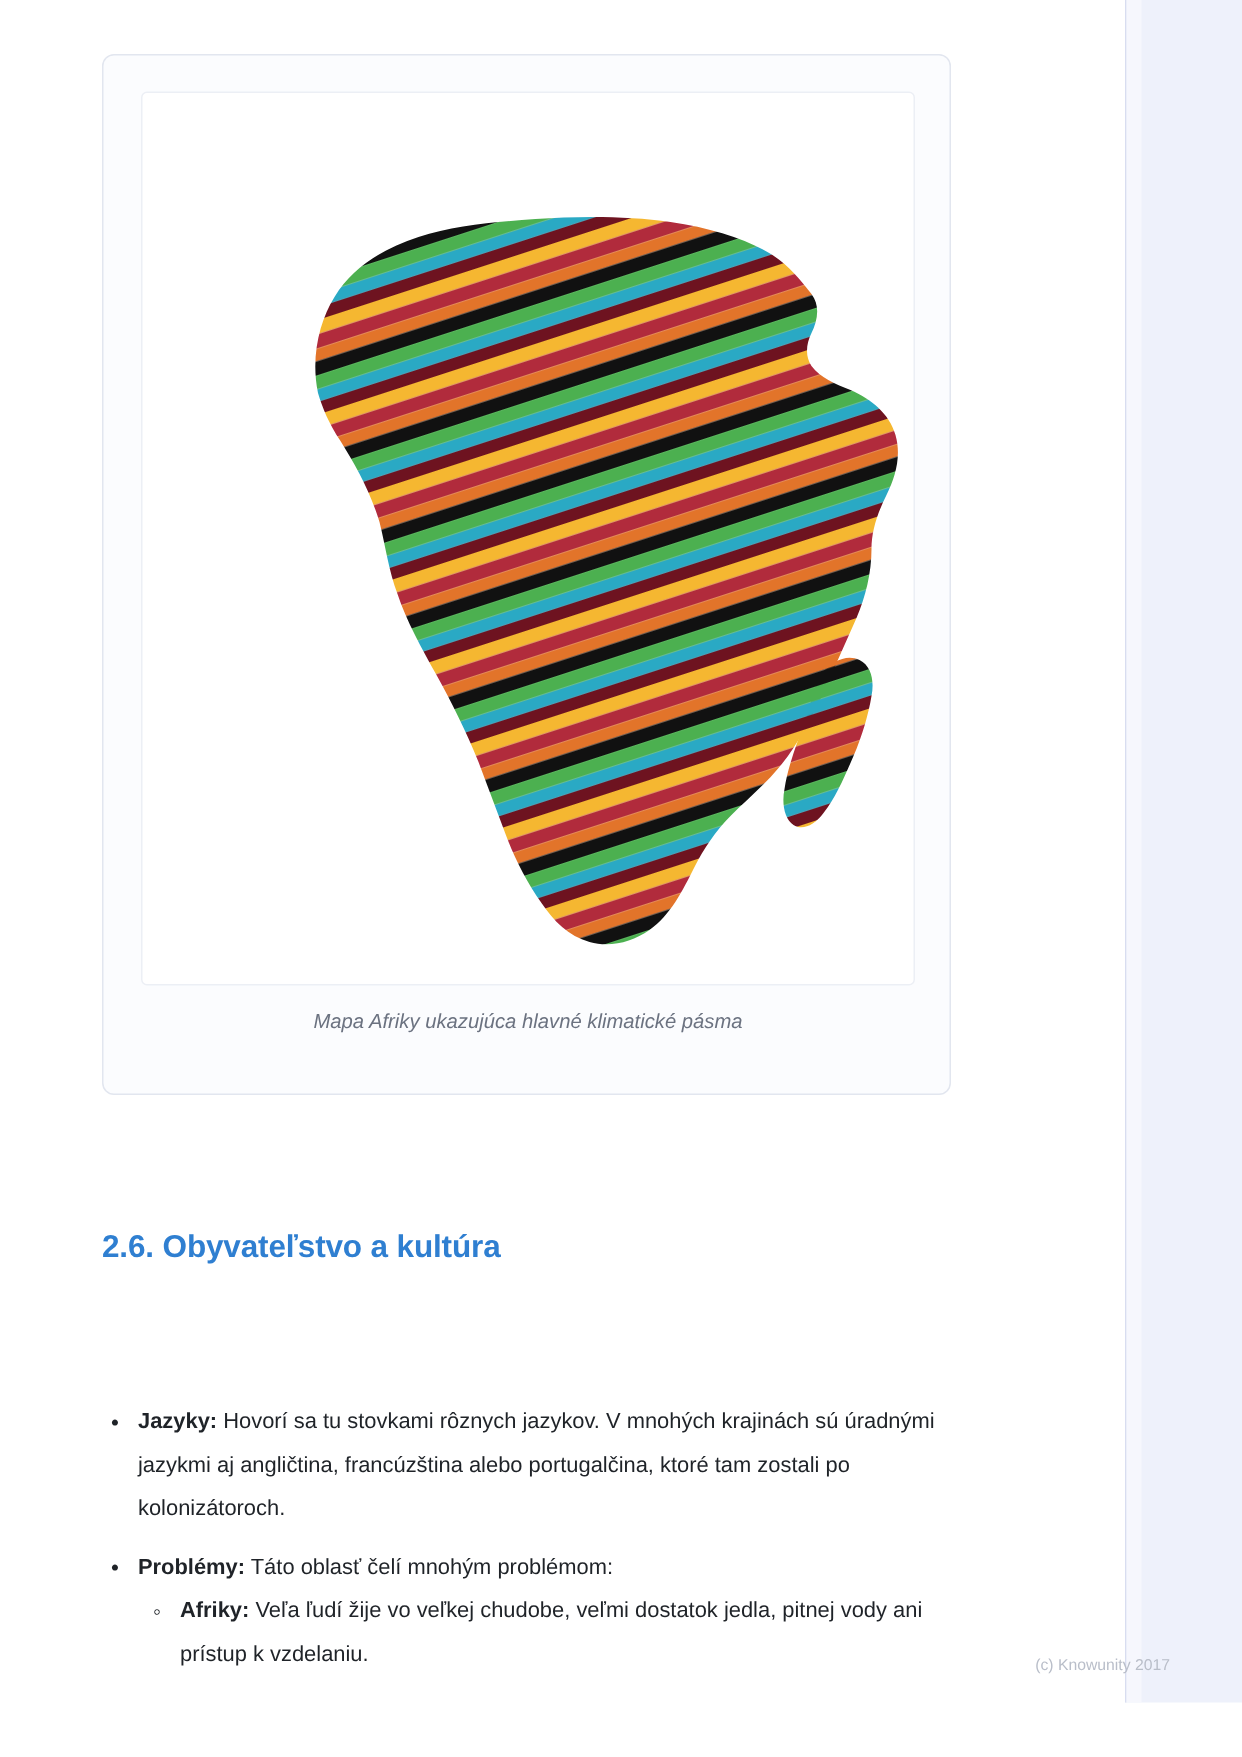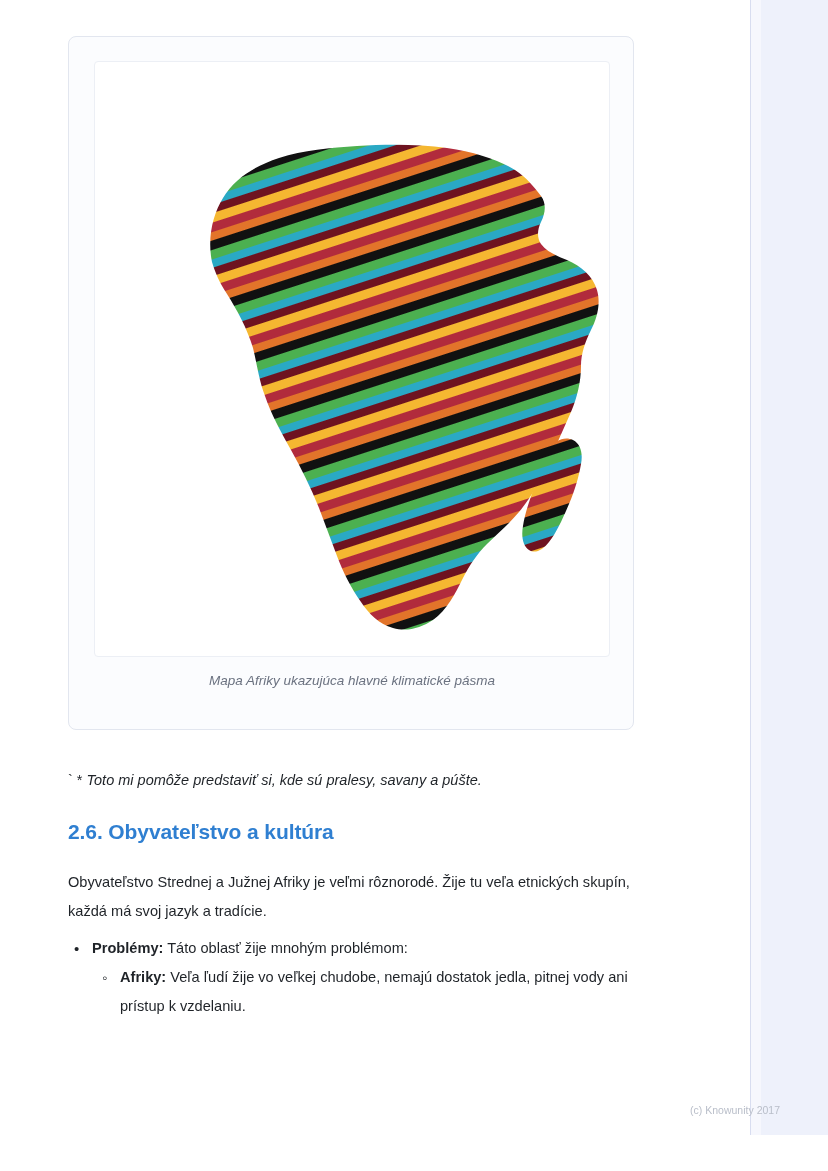--- a/index.html
+++ b/index.html
@@ -253,35 +253,33 @@
             </g>
             <g clip-path="url(#madaClip)">
               <rect x="-120" y="-120" width="800" height="850" fill="url(#stripes)"></rect>
             </g>
           </svg>
         </div>
       </div>
       <div class="figure-caption">Mapa Afriky ukazujúca hlavné klimatické pásma</div>
     </div>
 
-    <div class="note-line">
-      <span class="tick">` *</span>
-      <span class="em">Toto mi pomôže predstaviť si, kde sú pralesy, savany a púšte.</span>
-    </div>
 
     <h2 class="section-title">2.6. Obyvateľstvo a kultúra</h2>
 
-    <p class="para">Obyvateľstvo Strednej a Južnej Afriky je veľmi rôznorodé. Žije tu veľa etnických skupín, každá má svoj jazyk a tradície.</p>
 
     <ul class="bullets">
       <li>
-        <span class="b">Problémy:</span><span> Táto oblasť žije mnohým problémom:</span>
+        <span class="b">Jazyky:</span><span> Hovorí sa tu stovkami rôznych jazykov. V mnohých krajinách sú úradnými jazykmi aj angličtina, francúzština alebo portugalčina, ktoré tam zostali po kolonizátoroch.</span>
+      </li>
+      <li>
+        <span class="b">Problémy:</span><span> Táto oblasť čelí mnohým problémom:</span>
         <ul class="sub">
           <li>
-            <span class="b">Afriky:</span><span> Veľa ľudí žije vo veľkej chudobe, nemajú dostatok jedla, pitnej vody ani prístup k vzdelaniu.</span>
+            <span class="b">Afriky:</span><span> Veľa ľudí žije vo veľkej chudobe, veľmi dostatok jedla, pitnej vody ani prístup k vzdelaniu.</span>
           </li>
         </ul>
       </li>
     </ul>
 
   </div>
 
   <div class="watermark">(c) Knowunity 2017</div>
 
 </div>

